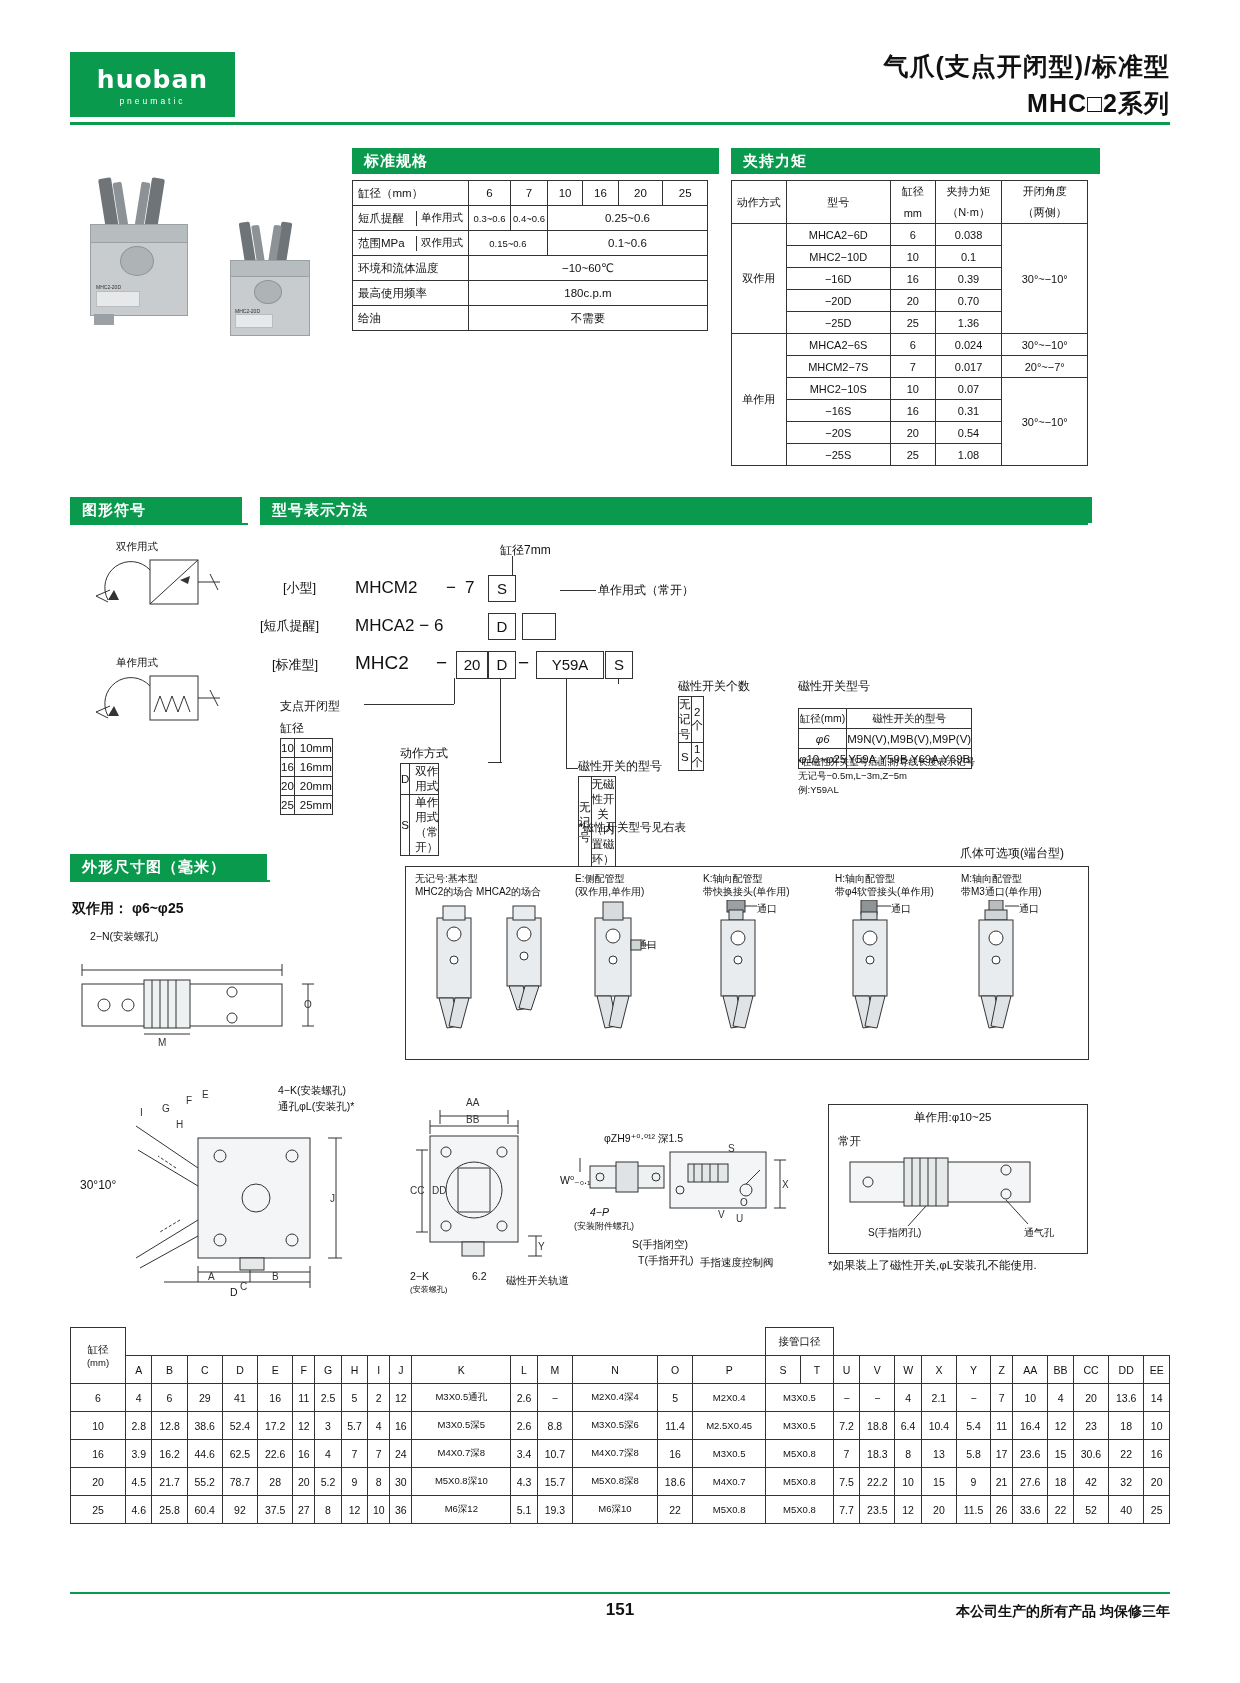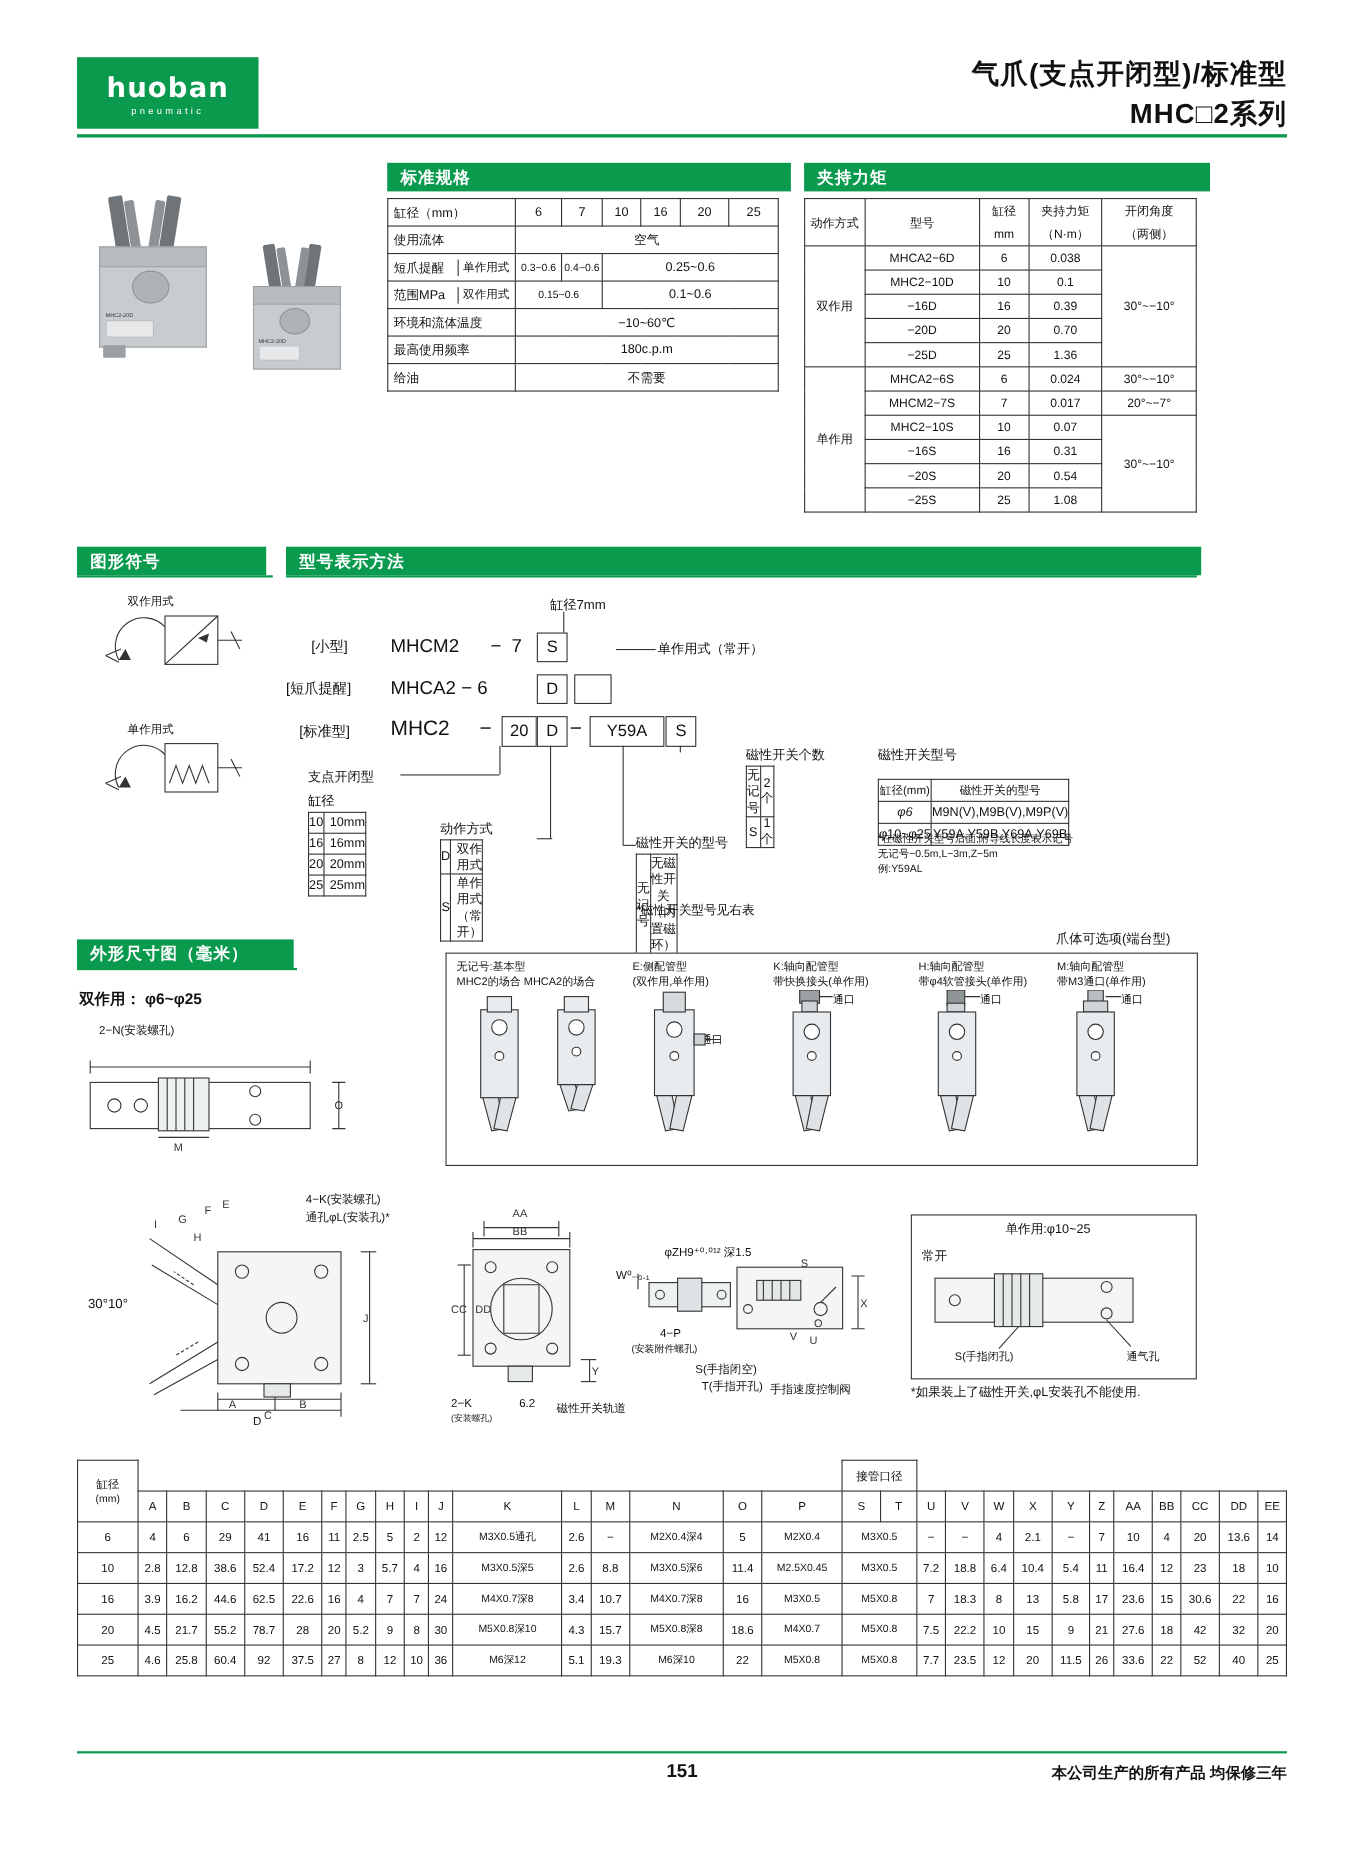--- a/index.html
+++ b/index.html
@@ -121,24 +121,20 @@
   <table class="tb" id="spec">
     <tbody>
         <tr>
       <td class="lft" style="width:110px;">缸径（mm）</td>
       <td style="width:42px;">6</td>
       <td style="width:36px;">7</td>
       <td style="width:36px;">10</td>
       <td style="width:36px;">16</td>
       <td style="width:46px;">20</td>
       <td style="width:46px;">25</td>
-    </tr>
-    <tr>
-      <td class="lft">使用流体</td>
-      <td colspan="6">空气</td>
     </tr>
     <tr>
       <td class="lft" style="padding:0;">
         <div style="display:flex;">
           <span style="width:58px;">短爪提醒</span>
           <span style="border-left:1px solid #333;width:50px;text-align:center;font-size:10.5px;">单作用式</span>
         </div>
       </td>
       <td style="font-size:9.5px;">0.3~0.6</td>
       <td style="font-size:9.5px;">0.4~0.6</td>
@@ -630,22 +626,22 @@
       <text x="128" y="160" font-size="10" fill="#333">Y</text>
     </svg>
     <div class="lbl" style="left:0;top:180px;">2−K</div>
     <div class="lbl" style="left:0;top:194px;font-size:8px;">(安装螺孔)</div>
     <div class="lbl" style="left:62px;top:180px;">6.2</div>
     <div class="lbl" style="left:96px;top:184px;">磁性开关轨道</div>
   </div>
 
   <div style="position:absolute;left:560px;top:1090px;width:270px;height:200px;">
     <div class="lbl" style="left:44px;top:42px;">φZH9⁺⁰·⁰¹² 深1.5</div>
-    <div class="lbl" style="left:0;top:64px;">W⁰₋₀.₁</div>
-    <div class="lbl" style="left:40px;top:116px;">4−P</div>
+    <div class="lbl" style="left:0;top:84px;">W⁰₋₀.₁</div>
+    <div class="lbl" style="left:30px;top:116px;font-style:italic;">4−P</div>
     <div class="lbl" style="left:14px;top:130px;font-size:9px;">(安装附件螺孔)</div>
     <div class="lbl" style="left:72px;top:148px;">S(手指闭空)</div>
     <div class="lbl" style="left:58px;top:164px;margin-left:20px;">T(手指开孔)</div>
     <div class="lbl" style="left:140px;top:166px;">手指速度控制阀</div>
     <svg width="270" height="150" style="position:absolute;left:0;top:54px;">
       <g stroke="#333" fill="none">
         <rect x="30" y="22" width="74" height="22" fill="#eef1f2"></rect>
         <circle cx="40" cy="33" r="4"></circle>
           <circle cx="96" cy="33" r="4"></circle>
         <rect x="56" y="18" width="22" height="30" fill="#dfe3e5"></rect>

